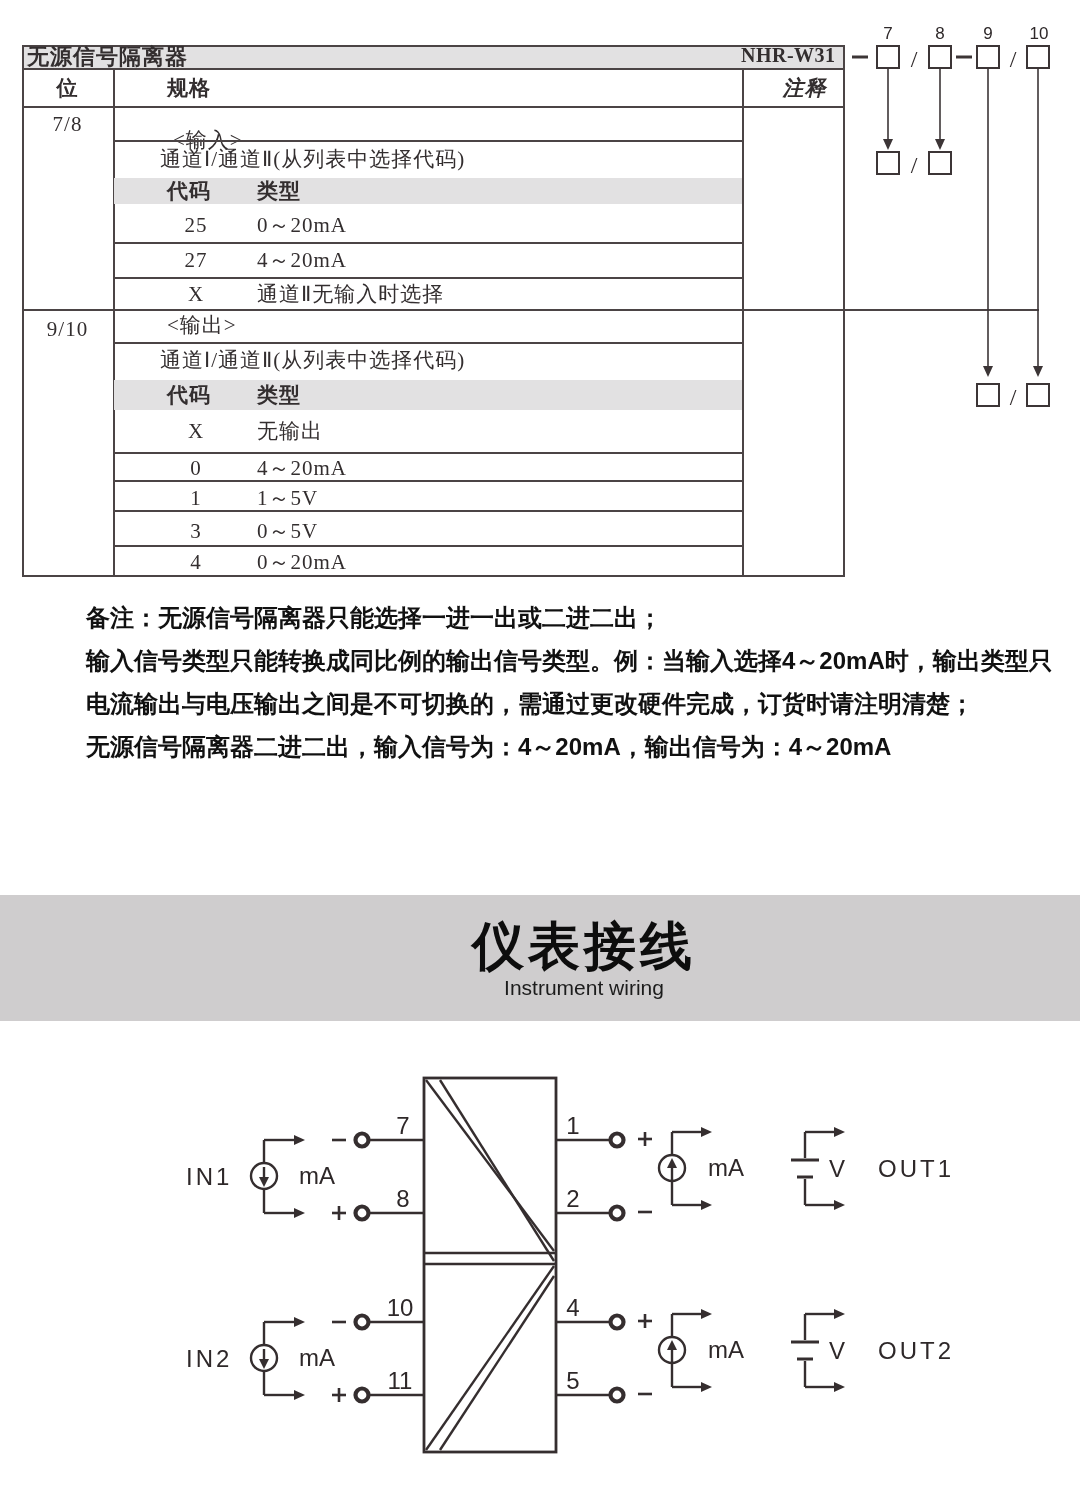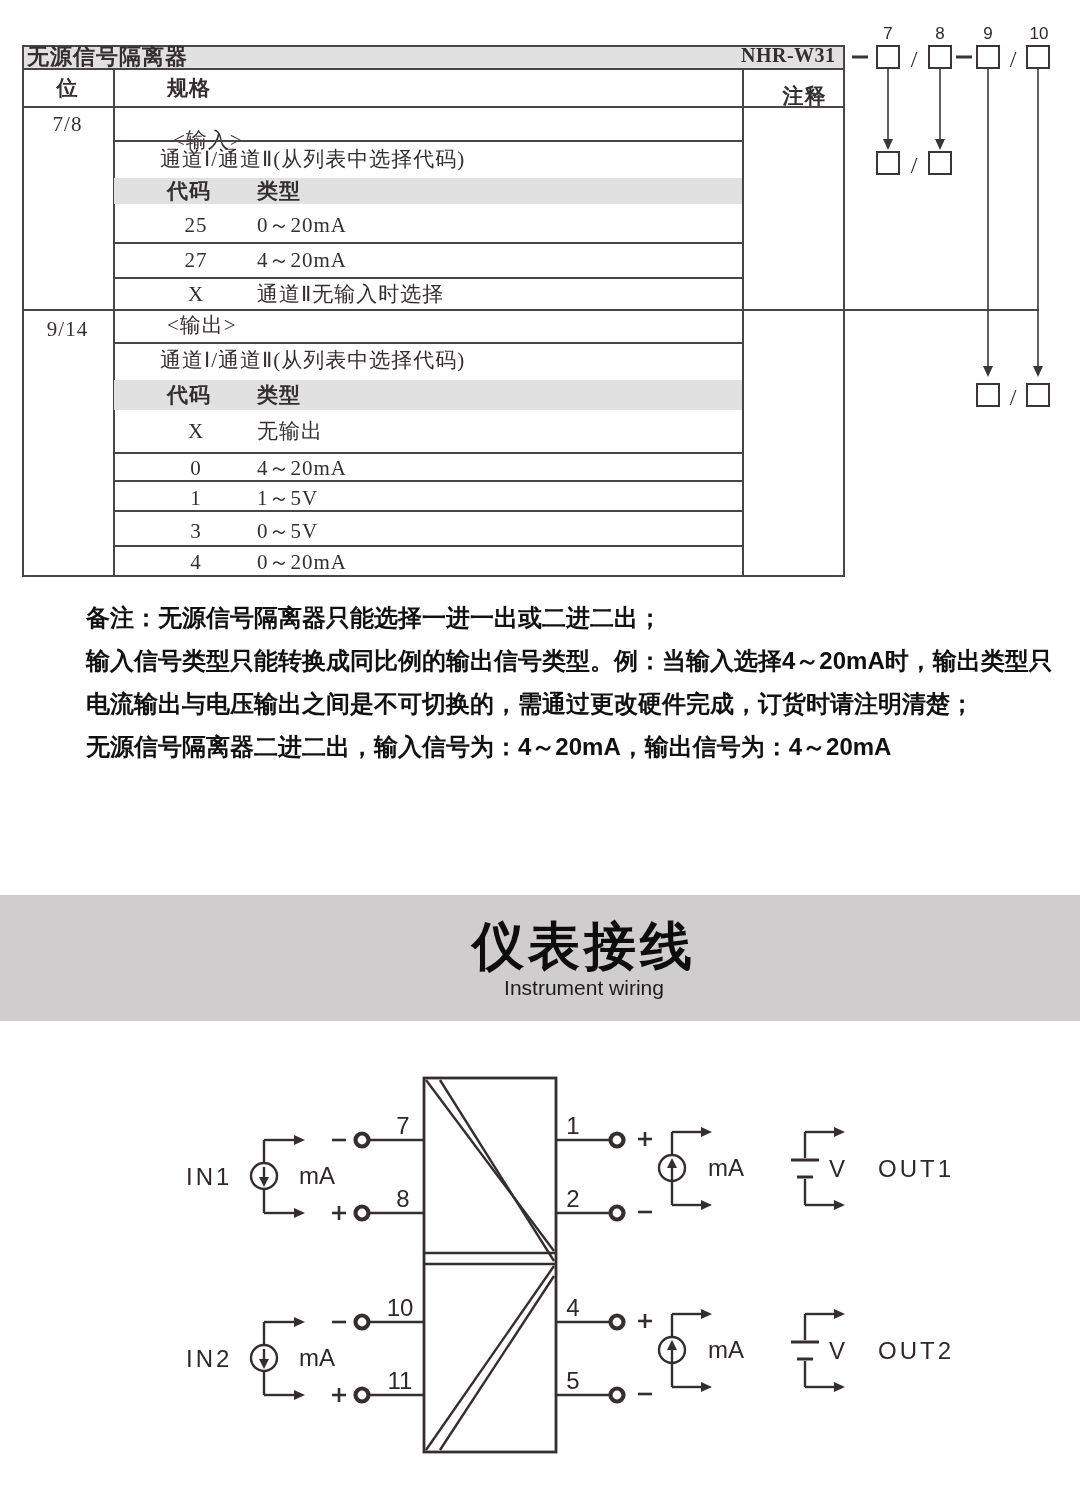--- a/index.html
+++ b/index.html
@@ -51,21 +51,21 @@
 
   <div class="band" style="left:24px; top:47px; width:819px; height:21px;"></div>
   <div class="cell b" style="left:27px; top:45px; font-size:22px;">无源信号隔离器</div>
   <div class="model" style="left:741px; top:44px;">NHR-W31</div>
 
   <div class="hline" style="left:22px; top:68px; width:823px;"></div>
   <div class="vline" style="left:113px; top:68px; height:509px;"></div>
   <div class="vline" style="left:742px; top:68px; height:509px;"></div>
   <div class="cell b ctr" style="left:22px; top:76px; width:91px;">位</div>
   <div class="cell b" style="left:167px; top:76px;">规格</div>
-  <div class="cell b ctr" style="left:742px; top:84px; width:125px;">注释</div>
+  <div class="cell b ctr" style="left:742px; top:76px; width:125px;font-style:italic;">注释</div>
   <div class="hline" style="left:22px; top:106px; width:823px;"></div>
 
   <div class="cell ctr" style="left:22px; top:112px; width:91px;">7/8</div>
   <div class="cell" style="left:173px; top:111px;margin-top:17px;">&lt;输入&gt;</div>
   <div class="hline" style="left:114px; top:140px; width:628px;"></div>
   <div class="cell" style="left:160px; top:147px;">通道Ⅰ/通道Ⅱ(从列表中选择代码)</div>
   <div class="band" style="left:114px; top:178px; width:628px; height:26px;">
     <div class="cell b" style="left:53px; top:1px;">代码</div>
     <div class="cell b" style="left:143px; top:1px;">类型</div>
   </div>
@@ -73,21 +73,21 @@
   <div class="cell" style="left:257px; top:213px;">0～20mA</div>
   <div class="hline" style="left:114px; top:242px; width:628px;"></div>
   <div class="cell ctr" style="left:168px; top:248px; width:56px;">27</div>
   <div class="cell" style="left:257px; top:248px;">4～20mA</div>
   <div class="hline" style="left:114px; top:277px; width:628px;"></div>
   <div class="cell ctr" style="left:168px; top:282px; width:56px;">X</div>
   <div class="cell" style="left:257px; top:282px;">通道Ⅱ无输入时选择</div>
 
   <div class="hline" style="left:22px; top:309px; width:1017px;"></div>
 
-  <div class="cell ctr" style="left:22px; top:317px; width:91px;">9/14</div>
+  <div class="cell ctr" style="left:22px; top:317px; width:91px;">9/10</div>
   <div class="cell" style="left:167px; top:313px;">&lt;输出&gt;</div>
   <div class="hline" style="left:114px; top:342px; width:628px;"></div>
   <div class="cell" style="left:160px; top:348px;">通道Ⅰ/通道Ⅱ(从列表中选择代码)</div>
   <div class="band" style="left:114px; top:380px; width:628px; height:30px;">
     <div class="cell b" style="left:53px; top:3px;">代码</div>
     <div class="cell b" style="left:143px; top:3px;">类型</div>
   </div>
   <div class="cell ctr" style="left:168px; top:419px; width:56px;">X</div>
   <div class="cell" style="left:257px; top:419px;">无输出</div>
   <div class="hline" style="left:114px; top:452px; width:628px;"></div>

